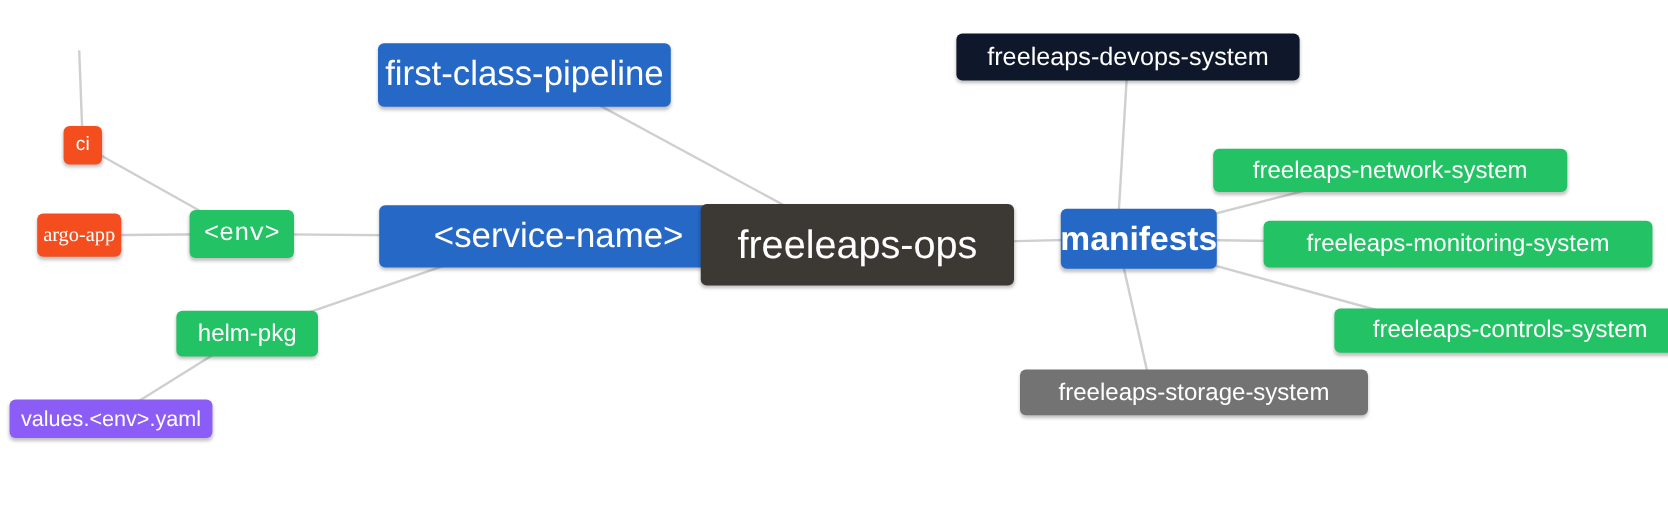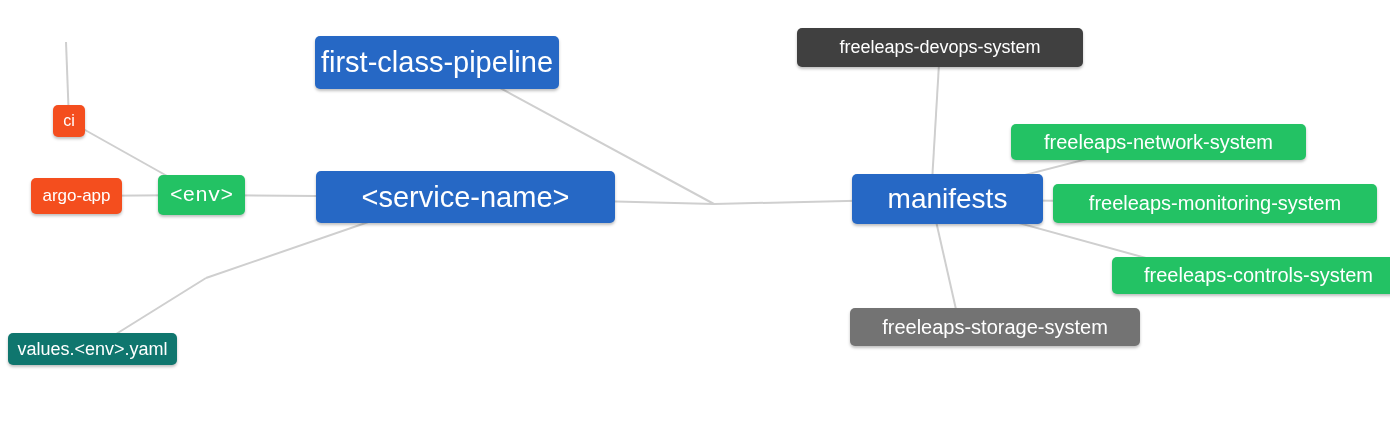--- a/index.html
+++ b/index.html
@@ -56,37 +56,39 @@
     <line x1="931" y1="199" x2="940" y2="47" stroke="#cfcfcf"></line>
     <line x1="931" y1="199" x2="1200" y2="130" stroke="#cfcfcf"></line>
     <line x1="931" y1="199" x2="1215" y2="203" stroke="#cfcfcf"></line>
     <line x1="931" y1="199" x2="1208" y2="275" stroke="#cfcfcf"></line>
     <line x1="931" y1="199" x2="960" y2="327" stroke="#cfcfcf"></line>
   </svg>
 
 
   <div class="node" style="left: 53px; top: 105px; width: 32px; height: 32px; font-size: 16px; background-color: rgb(244, 78, 30);">ci</div>
 
-  <div class="node" style="left: 31px; top: 178px; width: 91px; height: 36px; font-size: 17px; background-color: rgb(244, 78, 30);">argo-app</div>
+  <div class="node" style="left: 31px; top: 178px; width: 70px; height: 36px; font-size: 17px; background-color: rgb(244, 78, 30); font-family: Liberation Serif, serif;">argo-app</div>
 
   <div class="node" style="left: 158px; top: 175px; width: 87px; height: 40px; font-size: 21px; background-color: rgb(35, 194, 100); font-family: Liberation Mono, monospace;">&lt;env&gt;</div>
 
   <div class="node" style="left: 315px; top: 36px; width: 244px; height: 53px; font-size: 29px; background-color: rgb(38, 104, 197);">first-class-pipeline</div>
 
   <div class="node" style="left: 316px; top: 171px; width: 299px; height: 52px; font-size: 29px; background-color: rgb(38, 104, 197);">&lt;service-name&gt;</div>
 
+  <div class="node" style="left: 584px; top: 170px; width: 261px; height: 68px; font-size: 33px; background-color: rgb(60, 56, 52);">freeleaps-ops</div>
 
-  <div class="node" style="left: 852px; top: 174px; width: 191px; height: 50px; font-size: 28px; background-color: rgb(38, 104, 197);">manifests</div>
+  <div class="node" style="left: 884px; top: 174px; width: 130px; height: 50px; font-size: 28px; background-color: rgb(38, 104, 197); font-weight: bold;">manifests</div>
 
-  <div class="node" style="left: 797px; top: 28px; width: 286px; height: 39px; font-size: 18px; background-color: #404040;">freeleaps-devops-system</div>
+  <div class="node" style="left: 797px; top: 28px; width: 286px; height: 39px; font-size: 21px; background-color: #0f172a;">freeleaps-devops-system</div>
 
   <div class="node" style="left: 1011px; top: 112px; width: 295px; height: 36px; font-size: 20px; background-color: rgb(35, 194, 100); margin-top: 12px;">freeleaps-network-system</div>
 
   <div class="node" style="left: 1053px; top: 184px; width: 324px; height: 39px; font-size: 20px; background-color: rgb(35, 194, 100); text-align: right;">freeleaps-monitoring-system</div>
 
   <div class="node" style="left: 1112px; top: 257px; width: 293px; height: 37px; font-size: 20px; background-color: rgb(35, 194, 100);">freeleaps-controls-system</div>
 
   <div class="node" style="left: 815px; top: 308px; width: 290px; height: 38px; font-size: 20px; background-color: #737373; margin-left: 35px;">freeleaps-storage-system</div>
 
+  <div class="node" style="left: 147px; top: 259px; width: 118px; height: 38px; font-size: 20px; background-color: rgb(35, 194, 100);">helm-pkg</div>
 
-  <div class="node" style="left: 8px; top: 333px; width: 169px; height: 32px; font-size: 18px; background-color: #0f766e;">values.&lt;env&gt;.yaml</div>
+  <div class="node" style="left: 8px; top: 333px; width: 169px; height: 32px; font-size: 18px; background-color: #8b5cf6;">values.&lt;env&gt;.yaml</div>
 
 </div>
 
 </body></html>

